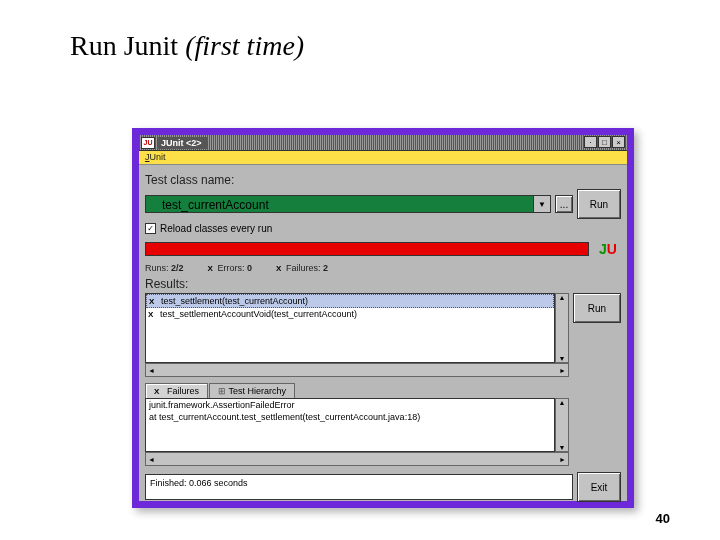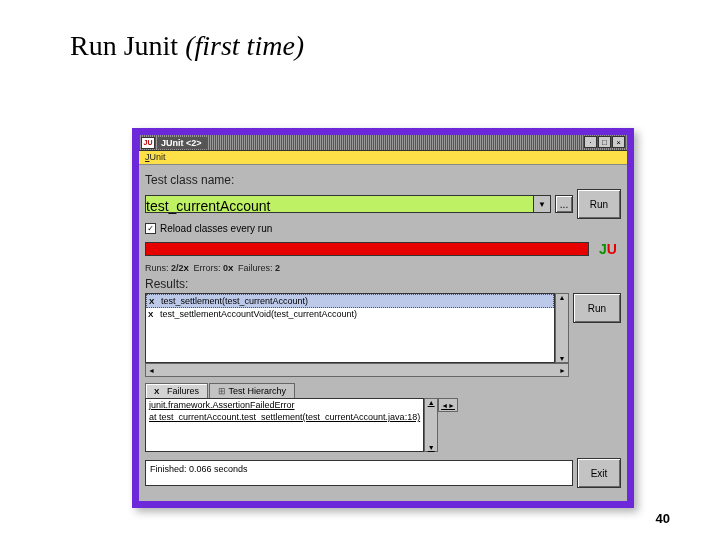--- a/index.html
+++ b/index.html
@@ -108,25 +108,25 @@
     align-items: center;
     gap: 4px;
   }
   .input-combo {
     flex: 1;
     display: flex;
     height: 18px;
   }
   .text-input {
     flex: 1;
-    background: #bef264;
+    background: #15803d;
     border: 1px solid #333;
     border-right: none;
-    font-size: 14px;
-    padding: 2px 0;
+    font-size: 12px;
+    padding: 2px 16px;
     color: #000;
   }
   .combo-arrow {
     width: 18px;
     background: #c3c3c3;
     border: 1px solid #333;
     display: flex;
     align-items: center;
     justify-content: center;
     font-size: 8px;
@@ -178,20 +178,21 @@
     display: flex;
     align-items: center;
     justify-content: center;
     font-size: 14px;
     font-weight: bold;
   }
   .ju-logo .j { color: #0a9000; }
   .ju-logo .u { color: #e70000; }
   .stats-row {
     display: flex;
+    gap: 24px;
     font-size: 9px;
     color: #222;
     margin: 3px 0;
     align-items: center;
   }
   .stat b { font-weight: bold; }
   .x-icon {
     display: inline-block;
     width: 8px; height: 8px;
     font-size: 8px;
@@ -395,21 +396,21 @@
         <span class="x-icon">X</span>
         <span>Failures</span>
       </div>
       <div class="tab">
         <span class="tree-icon">⊞</span>
         <span>Test Hierarchy</span>
       </div>
     </div>
 
     <div class="list-wrap" style="margin-top:0;">
-      <div style="flex:1; display:flex; flex-direction:row;text-decoration:underline;">
+      <div style="flex:1; display:flex; flex-direction:column;">
         <div style="display:flex;">
           <div class="trace-pane">
             <div class="trace-line">junit.framework.AssertionFailedError</div>
             <div class="trace-line">  at test_currentAccount.test_settlement(test_currentAccount.java:18)</div>
           </div>
           <div class="scrollbar-v">
             <span>▲</span>
             <div class="sb-track"></div>
             <span>▼</span>
           </div>

